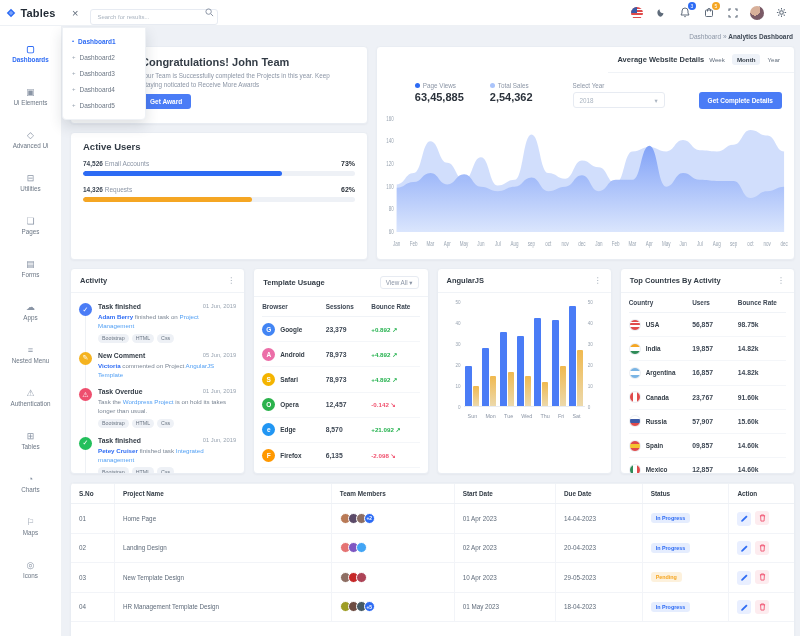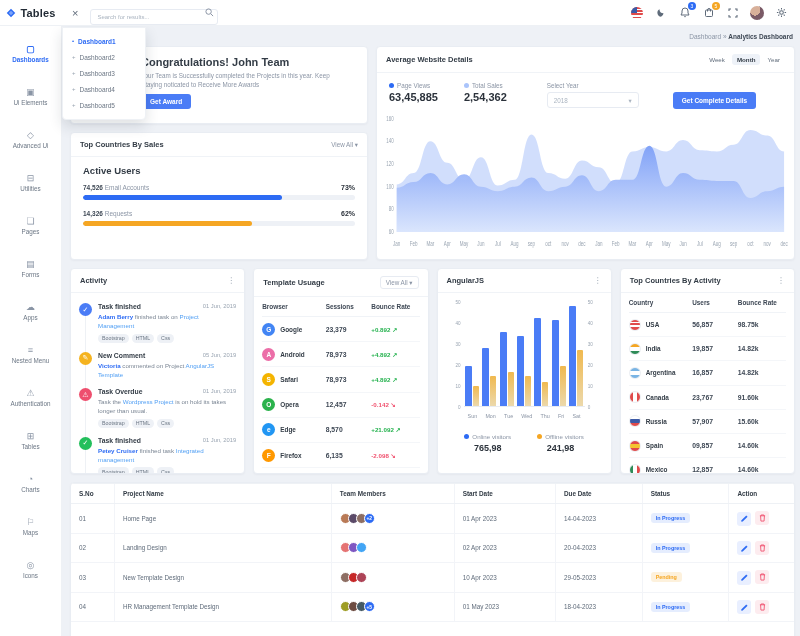--- a/index.html
+++ b/index.html
@@ -63,21 +63,21 @@
   
   .congrats { position:relative; grid-column:1; }
   .congrats-inner { padding:9px 10px 8px 70px; }
   .congrats h1 { font-size:11px; color:#333c46; margin-bottom:3px; }
   .congrats p { font-size:6.3px; color:#8b95a5; line-height:1.5; width:210px; }
   .btn-blue { display:inline-block; background:#4a7cf6; color:#fff; font-size:6.5px; font-weight:bold;
     border:none; border-radius:3px; padding:4px 9px; cursor:pointer; font-family:"Liberation Sans",sans-serif; }
   .congrats .btn-blue { margin-top:4px; }
   .trophy { position:absolute; left:30px; bottom:7px; }
   
-  .awd { grid-column:2; grid-row:1 / span 2; display:flex; flex-direction:column; }
+  .awd { grid-column:2; grid-row:1 / span 2; display:flex; flex-direction:column;align-items:flex-end; }
   .rangegrp { display:flex; gap:2px; }
   .rangegrp span { font-size:6.2px; color:#5f6b7a; padding:2px 5px; border-radius:3px; cursor:pointer; }
   .rangegrp span.on { background:#eef2f8; color:#333c46; font-weight:bold; }
   .awd-stats { display:flex; align-items:flex-start; padding:9px 12px 2px; gap:26px; }
   .stat .lab { font-size:6.3px; color:#8b95a5; display:flex; align-items:center; gap:3px; }
   .dot { width:5px; height:5px; border-radius:50%; display:inline-block; }
   .stat .val { font-size:11px; font-weight:bold; color:#2b323b; margin-top:2px; }
   .sel-wrap { margin-left:14px; }
   .sel-lab { font-size:6.3px; color:#8b95a5; margin-bottom:3px; }
   .selbox { width:92px; height:16px; border:1px solid #e7ebf2; border-radius:3px; font-size:6.3px;
@@ -406,25 +406,20 @@
             <text x="324.3478260869565" y="96" text-anchor="middle" font-size="4.6" fill="#9aa5b2">Jul</text>
             <text x="341.4782608695652" y="96" text-anchor="middle" font-size="4.6" fill="#9aa5b2">Aug</text>
             <text x="358.60869565217394" y="96" text-anchor="middle" font-size="4.6" fill="#9aa5b2">sep</text>
             <text x="375.7391304347826" y="96" text-anchor="middle" font-size="4.6" fill="#9aa5b2">oct</text>
             <text x="392.8695652173913" y="96" text-anchor="middle" font-size="4.6" fill="#9aa5b2">nov</text>
             <text x="410" y="96" text-anchor="middle" font-size="4.6" fill="#9aa5b2">dec</text>
           </svg></div>
     </div>
 
     <div class="card" style="grid-column:1">
-      <div class="card-hd">
-        <span class="card-title">Top Countries By Sales</span>
-        <span class="viewall">
-          <span>View All</span> ▾</span>
-      </div>
       <div class="sales-body">
         <div class="sales-right">
           <h2>Active Users</h2>
           <div class="metric">
             <div class="row1">
               <span><b>74,526</b>
                 <span>Email Accounts</span></span>
               <span class="pct">73%</span>
             </div>
             <div class="track">
@@ -635,36 +630,20 @@
           </div>
         <div class="vdays">
             <span>Sun</span>
             <span>Mon</span>
             <span>Tue</span>
             <span>Wed</span>
             <span>Thu</span>
             <span>Fri</span>
             <span>Sat</span>
           </div>
-      </div>
-      <div class="vis-legend">
-        <div class="vleg">
-          <span class="lab">
-              <span class="dot" style="background:#2d6bf4"></span>
-            <span>Online visitors</span>
-            </span>
-          <div class="val">765,98</div>
-        </div>
-        <div class="vleg">
-          <span class="lab">
-              <span class="dot" style="background:#f5a623"></span>
-            <span>Offline visitors</span>
-            </span>
-          <div class="val">241,98</div>
-        </div>
       </div>
     </div>
 
     <div class="card">
       <div class="card-hd">
         <span class="card-title">Top Countries By Activity</span>
         <span class="kebab">⋮</span>
       </div>
       <div class="minitable">
           <div class="mt-head">

